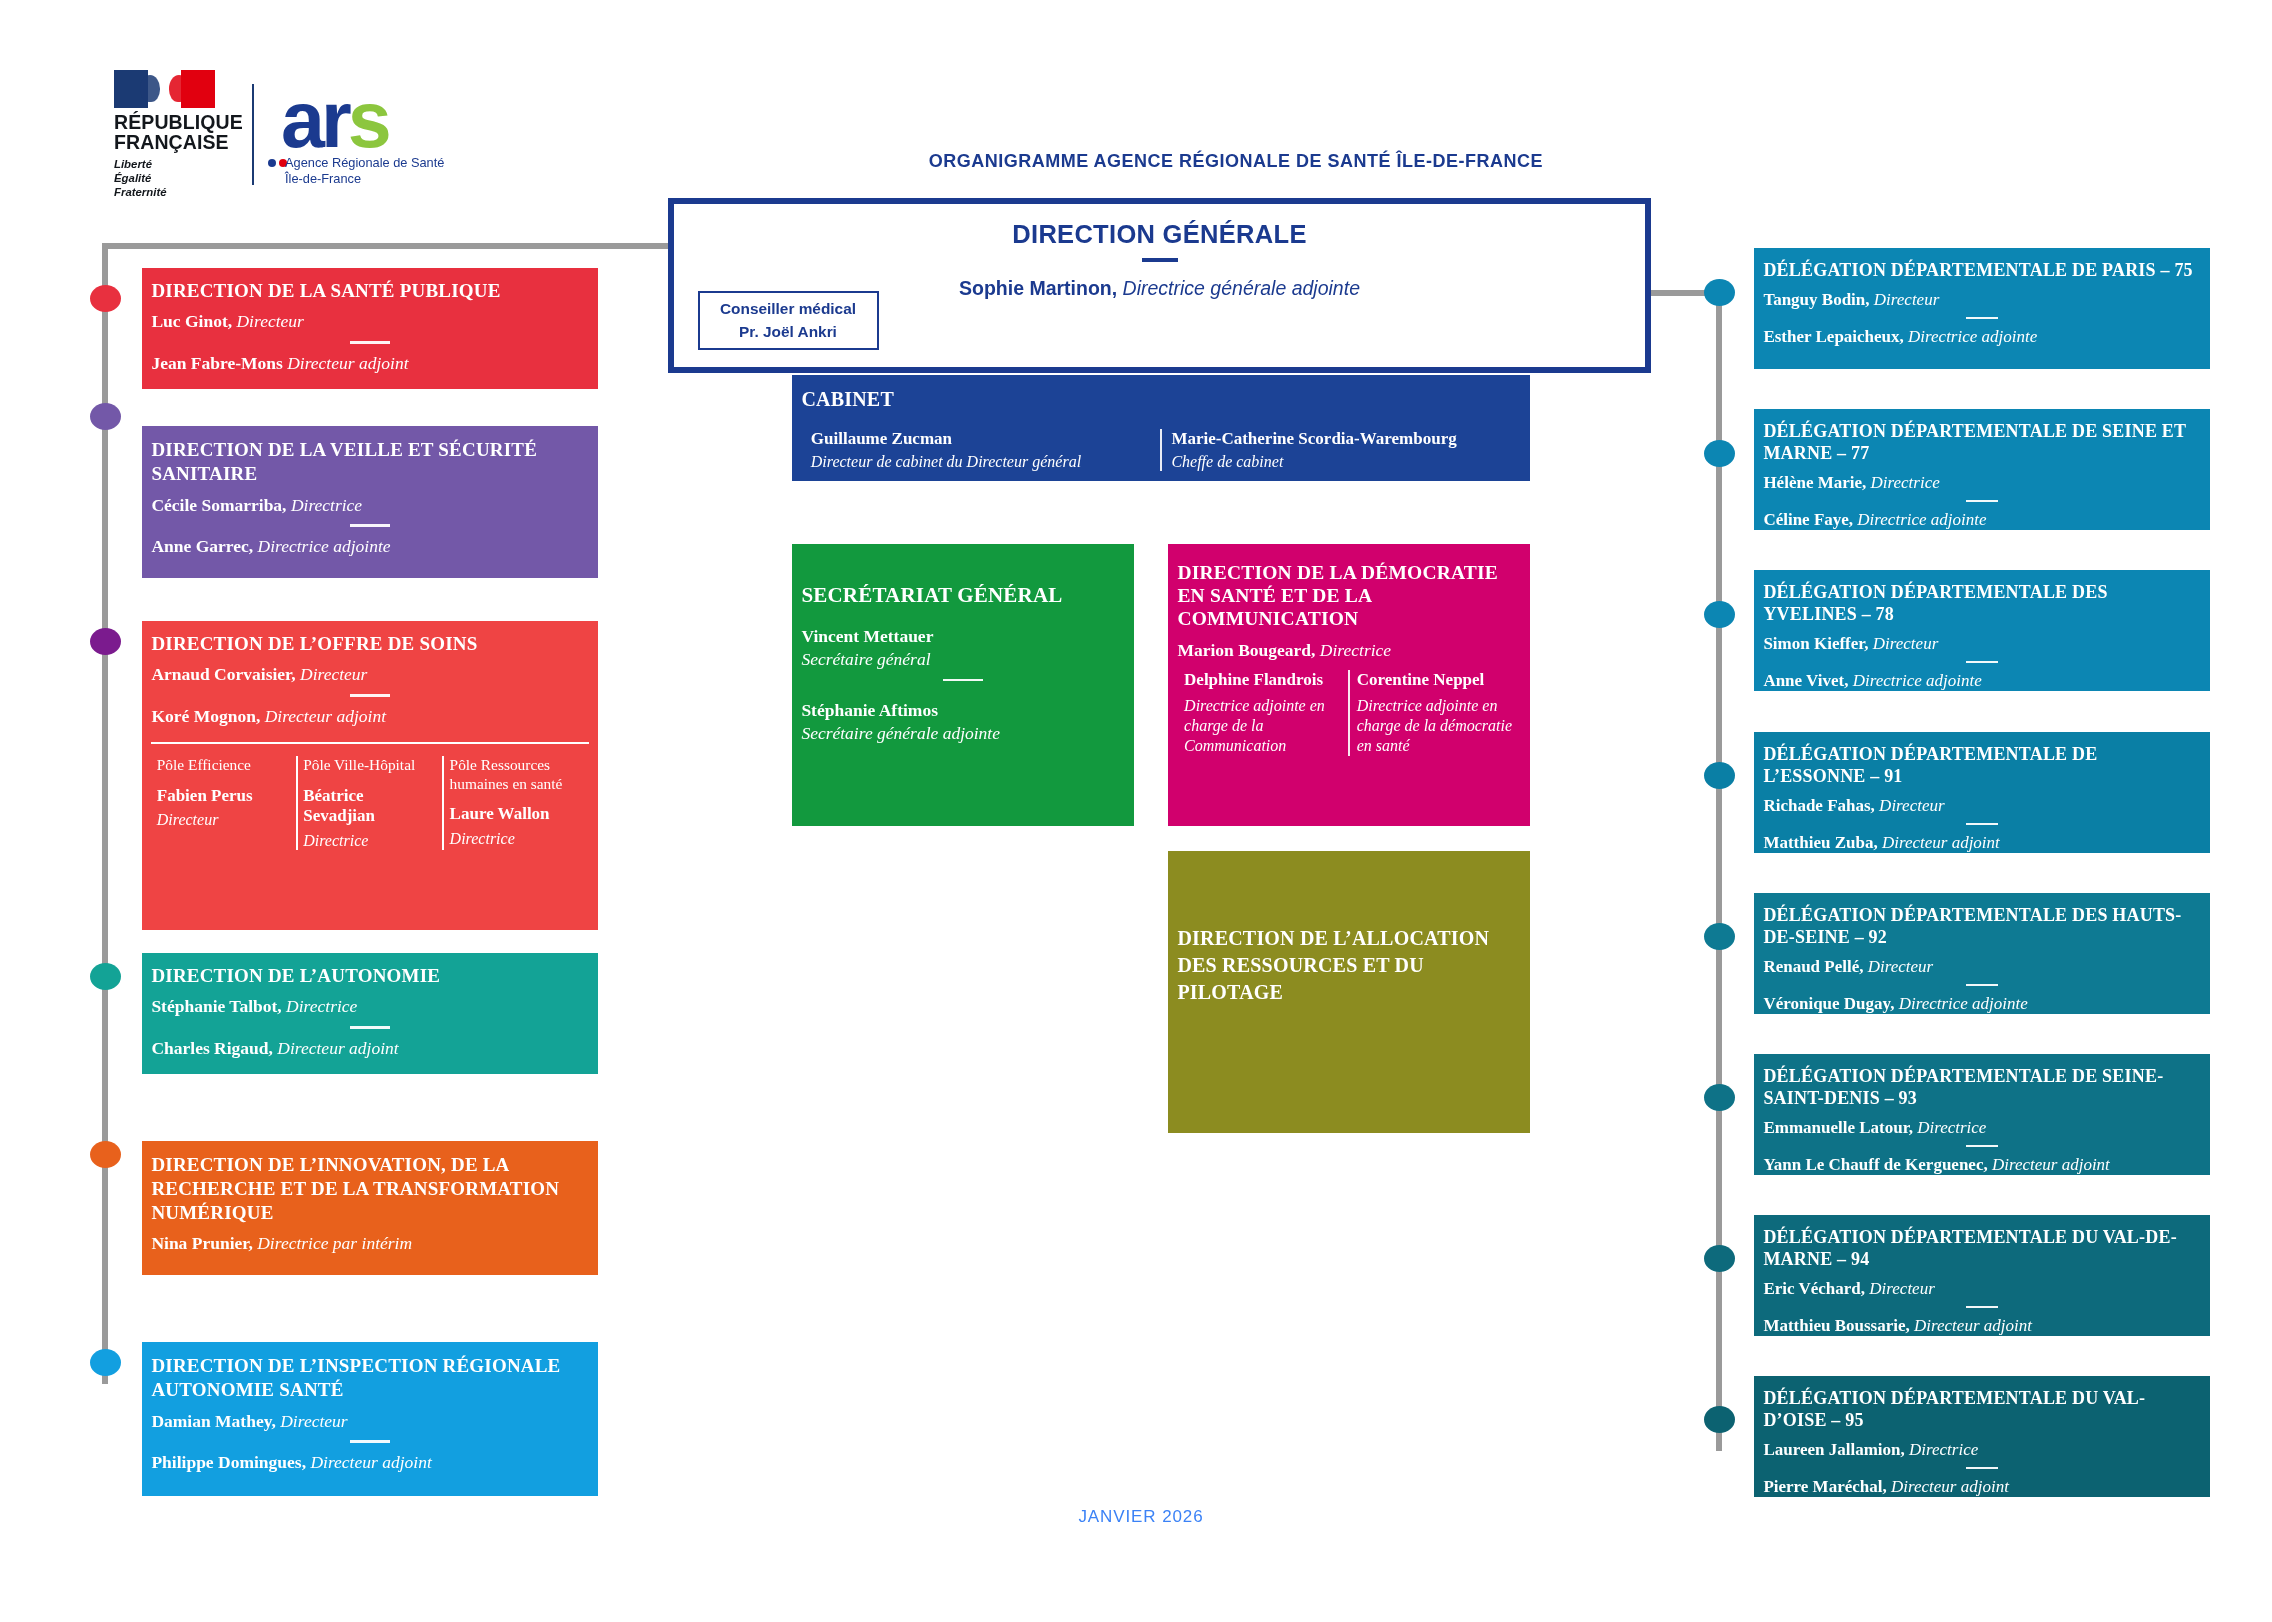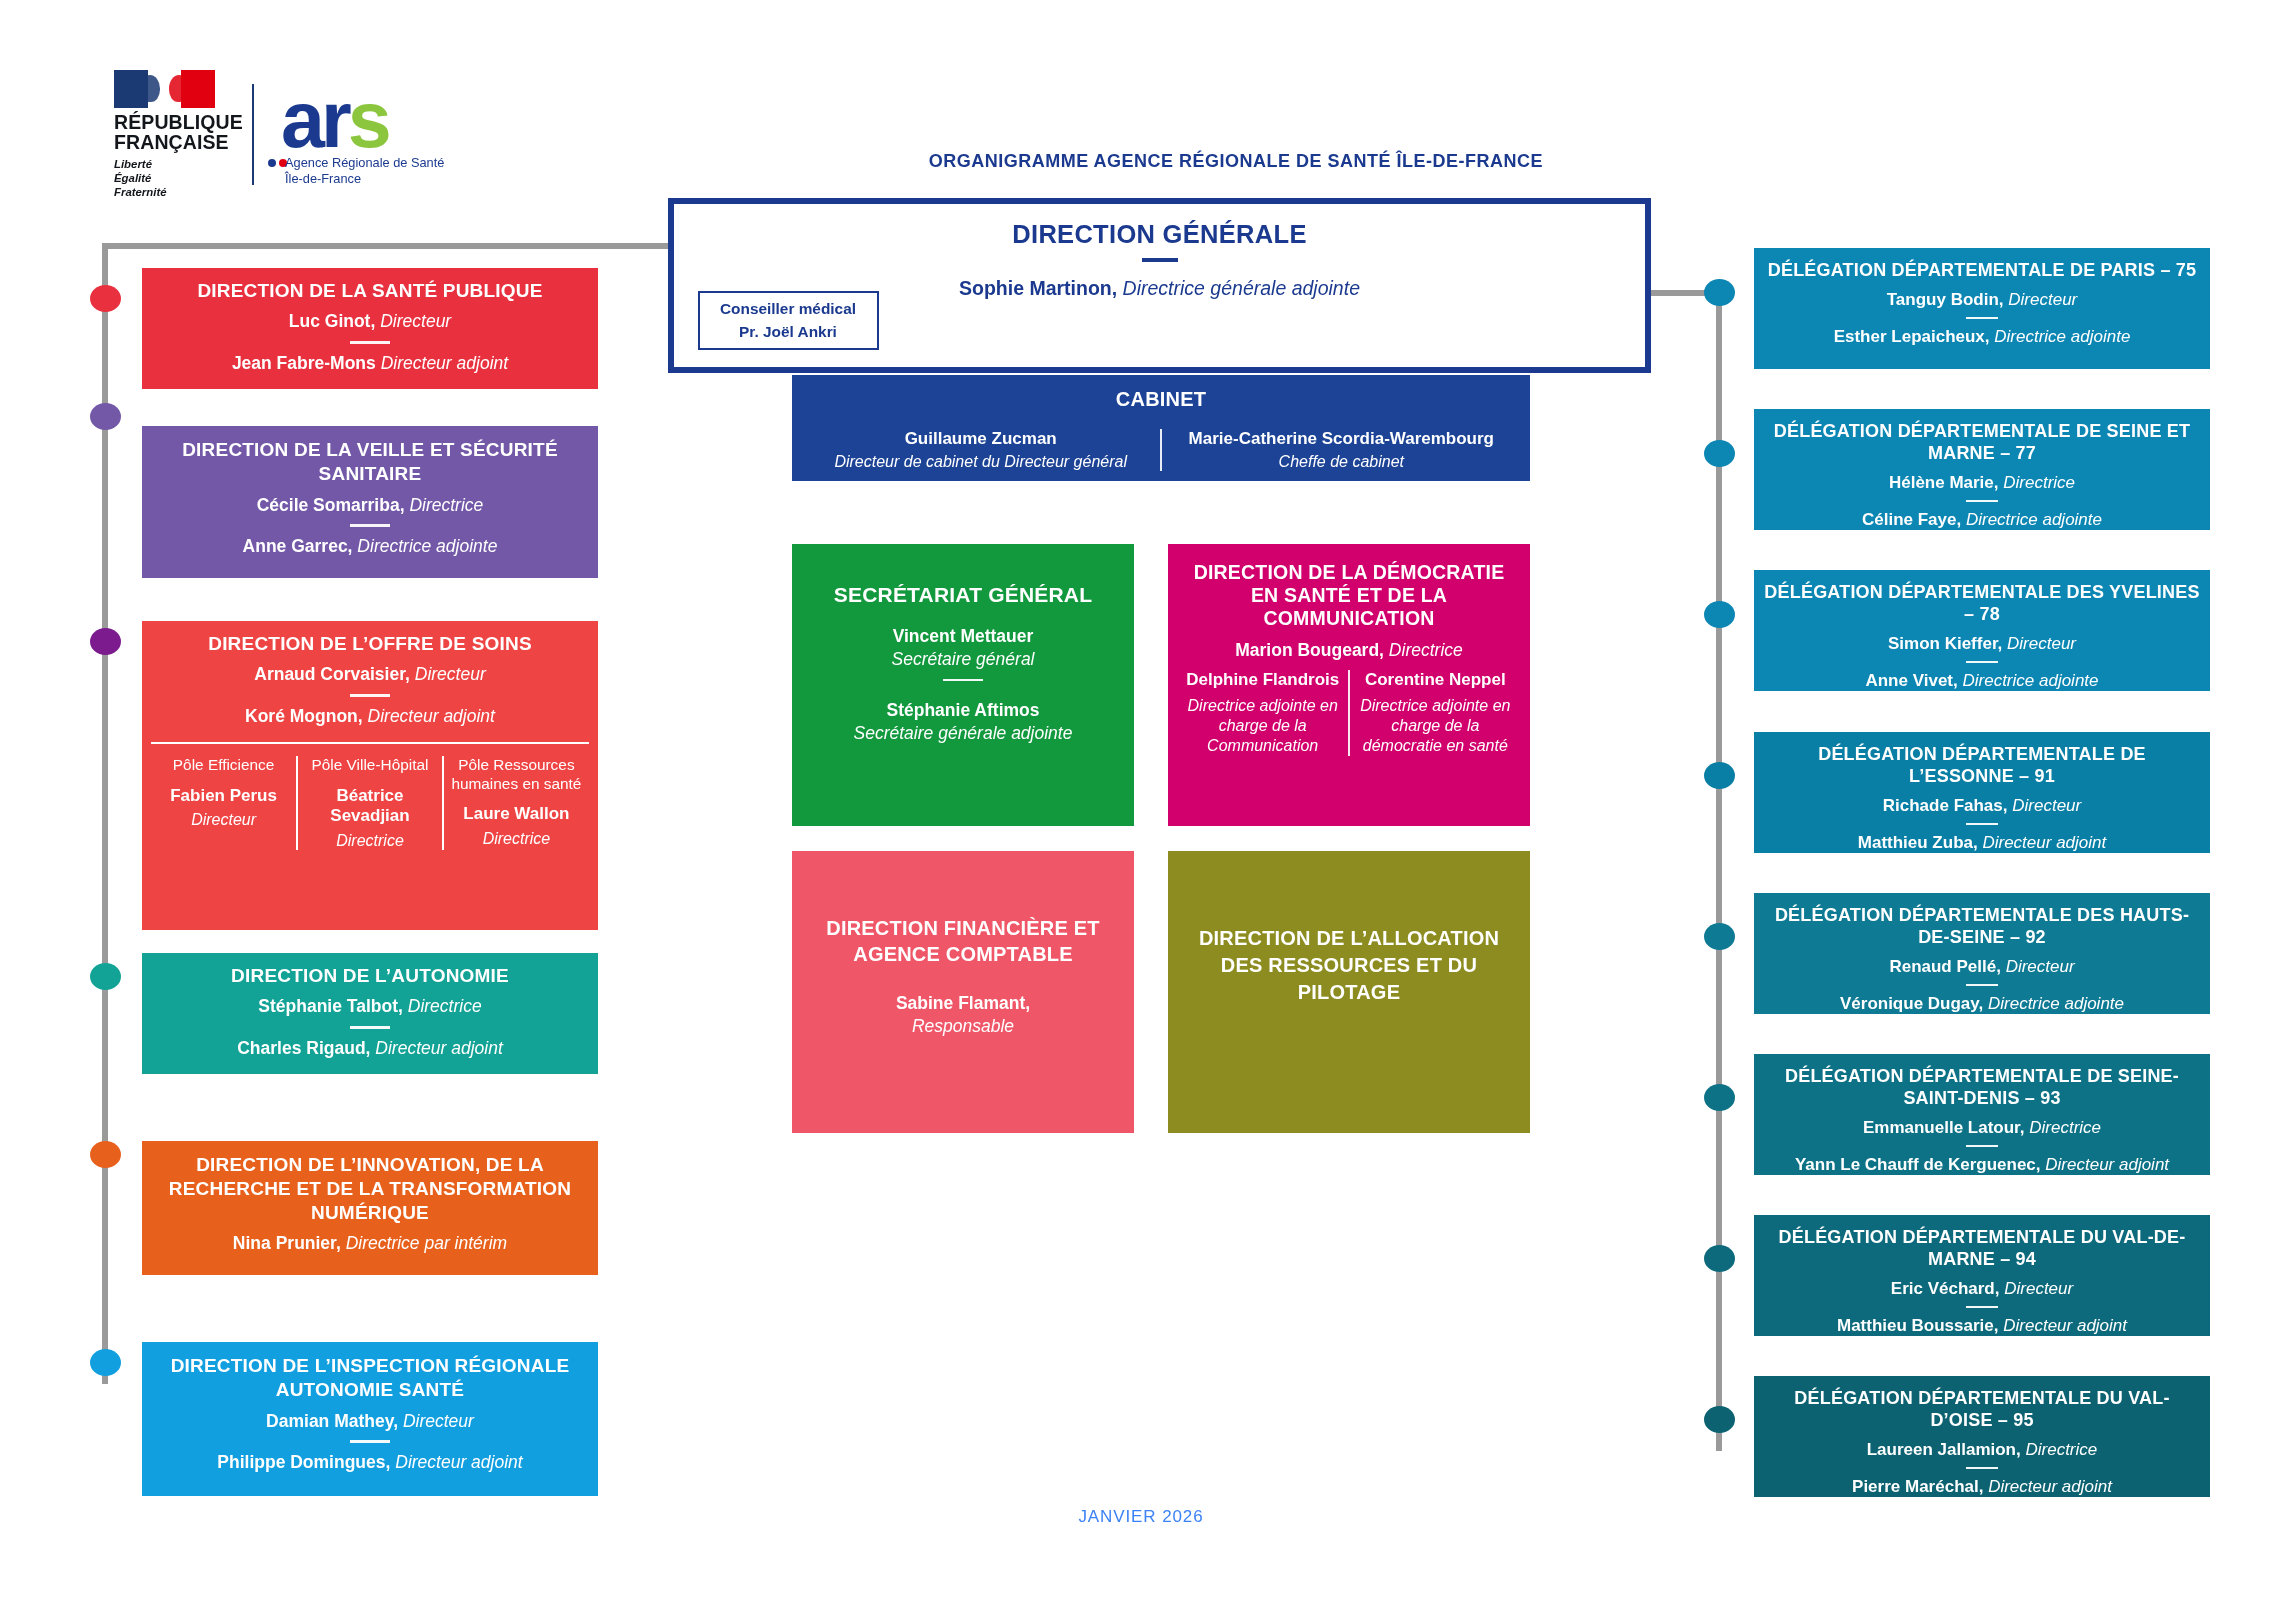--- a/index.html
+++ b/index.html
@@ -40,21 +40,21 @@
     position:absolute; left:738px; top:151px; width:805px;
     text-align:right; color:#1b3a8f; font-weight:bold;
     font-size:18px; letter-spacing:0.5px;
   }
 
   
   .rail { position:absolute; background:#9a9a9a; }
   .dot { position:absolute; width:31px; height:27px; border-radius:50%; }
 
   
-  .box { position:absolute; color:#ffffff; text-align:center; padding:12px 9.4px; }
+  .box { position:absolute; color:#ffffff; text-align:left; padding:12px 9.4px;font-family:Liberation Serif, serif; }
   .box .btitle { font-weight:bold; font-size:19.5px; line-height:1.18; letter-spacing:0.2px; }
   .box .person { font-size:17.5px; line-height:1.3; margin-top:8px; }
   .box .person b { font-weight:bold; }
   .box .person i { font-style:italic; font-weight:normal; }
   .sep-line { width:40px; height:2.7px; background:#ffffff; margin:8px auto; opacity:.95; }
 
   
   #dg-box {
     position:absolute; left:668px; top:198px; width:983px; height:175px;
     border:6px solid #1b3a8f; background:#ffffff;
@@ -249,27 +249,20 @@
         <div class="r">Directrice adjointe en charge de la Communication</div>
       </div>
       <div class="demo-div"></div>
       <div class="demo-col">
         <div class="n">Corentine Neppel</div>
         <div class="r">Directrice adjointe en charge de la démocratie en santé</div>
       </div>
     </div>
   </div>
 
-  <div class="box" id="fin">
-    <div class="btitle">DIRECTION FINANCIÈRE ET AGENCE COMPTABLE</div>
-    <div class="person">
-      <b>Sabine Flamant,</b><br>
-      <i>Responsable</i>
-    </div>
-  </div>
 
   <div class="box" id="alloc">
     <div class="btitle">DIRECTION DE L’ALLOCATION DES RESSOURCES ET DU PILOTAGE</div>
   </div>
 
   <div class="box lbox" id="d-sp">
     <div class="btitle">DIRECTION DE LA SANTÉ PUBLIQUE</div>
     <div class="person">
       <b>Luc Ginot,</b>
       <i>Directeur</i>

